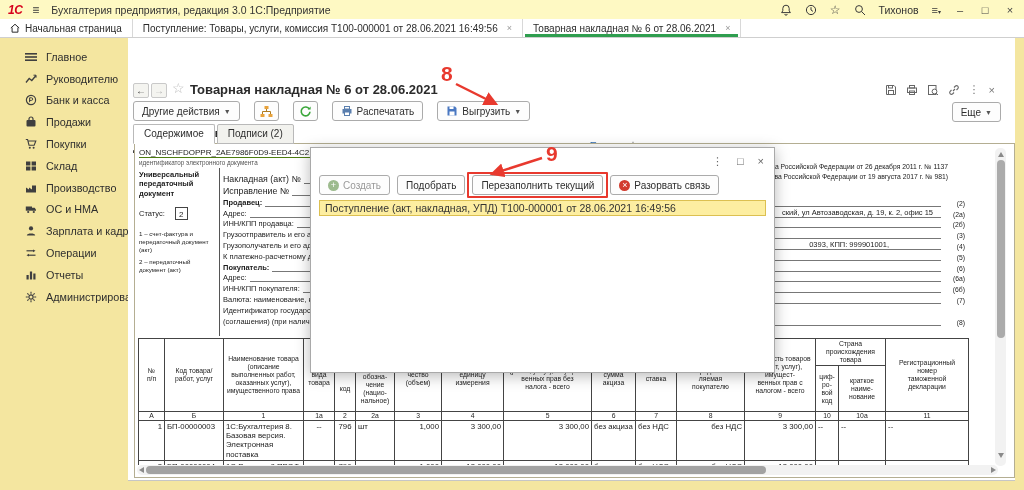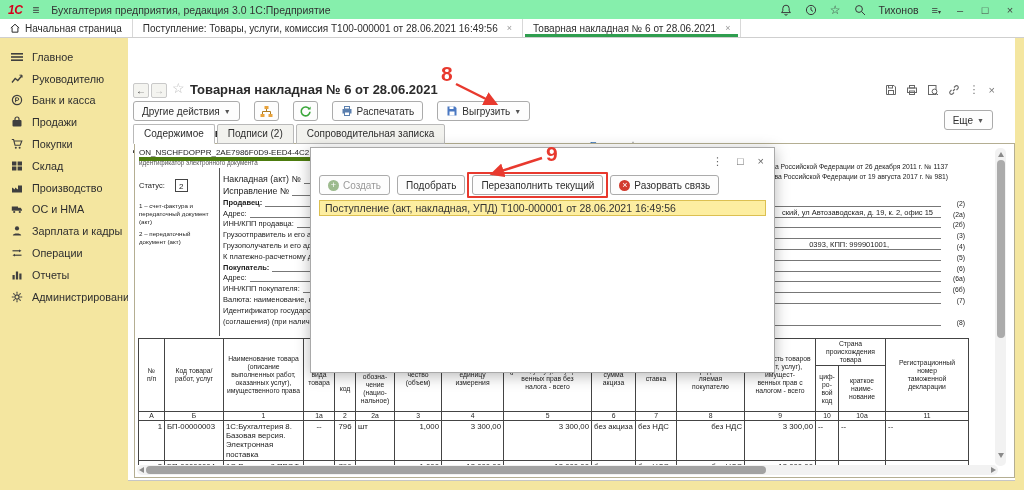--- a/index.html
+++ b/index.html
@@ -1,67 +1,67 @@
 <!DOCTYPE html>
 <html><head>
 <meta charset="utf-8">
 <style>
   * { margin:0; padding:0; box-sizing:border-box; }
   html,body { width:1024px; height:490px; }
   body { font-family:"Liberation Sans", sans-serif; color:#333; }
   .screen { position:relative; width:1024px; height:490px; background:#f4e6a0; overflow:hidden; }
 
   
-  .titlebar { position:absolute; left:0; top:0; width:1024px; height:19px; background:#86efac; display:flex; align-items:center; padding:0 8px; font-size:10.5px; }
+  .titlebar { position:absolute; left:0; top:0; width:1024px; height:19px; background:#fef9c3; display:flex; align-items:center; padding:0 8px; font-size:10.5px; }
   .logo1c { color:#d6001c; font-weight:bold; font-style:italic; font-size:12px; letter-spacing:-.5px; margin-right:10px; }
   .burger { font-size:12px; color:#3a3a3a; margin-right:12px; }
   .tb-right { margin-left:auto; display:flex; align-items:center; gap:13px; }
   .tb-right svg { display:block; }
   .winbtn { font-size:11px; color:#444; width:12px; text-align:center; }
   .username { font-size:10.5px; color:#333; }
 
   
   .tabbar { position:absolute; left:0; top:19px; width:1024px; height:19px; background:#ffffff; border-bottom:1px solid #cfcfcf; display:flex; font-size:10px; }
   .wtab { display:flex; align-items:center; gap:5px; padding:0 10px; border-right:1px solid #d8d8d8; position:relative; color:#2b2b2b; white-space:nowrap; }
   .wtab .x { color:#999; font-size:9px; margin-left:4px; }
   .wtab.active::after { content:""; position:absolute; left:2px; right:2px; bottom:0; height:3px; background:#2f9e4f; }
 
   
   .sidebar { position:absolute; left:0; top:38px; width:128px; height:452px; background:#f4e6a0; padding-top:8px; }
-  .sb-item { display:flex; align-items:center; gap:9px; height:21.8px; padding-left:11px; font-size:10.8px; color:#2e2e2e; white-space:nowrap; }
+  .sb-item { display:flex; align-items:center; gap:9px; height:21.8px; padding-left:25px; font-size:10.8px; color:#2e2e2e; white-space:nowrap; }
   .sb-item svg { flex:0 0 12px; }
 
   
   .main { position:absolute; left:128px; top:38px; width:887px; height:443px; background:#ffffff; border-bottom:1px solid #c6c6c6; }
 
   .navbtn { position:absolute; top:45px; width:16px; height:15px; background:#f4f4f0; border:1px solid #c9c9c9; border-radius:2px; font-size:10px; text-align:center; line-height:13px; }
   .doc-star { position:absolute; left:44px; top:42px; color:#bcbcbc; font-size:14px; }
   .doc-title { position:absolute; left:62px; top:44px; font-size:13px; font-weight:bold; color:#2b2b2b; white-space:nowrap; }
   .hdr-icons { position:absolute; right:20px; top:45px; display:flex; gap:9px; align-items:center; color:#666; }
   .hdr-icons .tx { font-size:11px; color:#777; }
 
   .toolbar { position:absolute; left:5px; top:63px; display:flex; gap:14px; align-items:center; }
   .btn { height:20px; background:#fdfdfd; border:1px solid #ababab; border-radius:3px; font-size:10px; color:#2e2e2e; display:flex; align-items:center; gap:4px; padding:0 8px; white-space:nowrap; }
   .btn .carr { font-size:7px; color:#555; }
-  .btn-more-top { position:absolute; right:22px; top:64px;margin-top:8px; }
+  .btn-more-top { position:absolute; right:14px; top:64px; }
 
   .row-status { position:absolute; left:5px; top:89px; font-size:10.5px; }
   .row-status b { margin-left:14px; color:#222; }
   .row-ledger { position:absolute; left:5px; top:102px; display:flex; align-items:center; gap:7px; font-size:10.5px; white-space:nowrap; }
   .link { color:#2f6db3; text-decoration:underline; }
   .link.dashed { text-decoration:none; border-bottom:1px dashed #2f6db3; }
   .xgrey { color:#8a8a8a; font-size:10px; }
 
   .doc-tabs { position:absolute; left:5px; top:86px; display:flex; gap:2px; z-index:2;text-align:center; }
   .dtab { height:20px; padding:3px 10px 0; font-size:10px; border:1px solid #b9b9b9; border-radius:2px 2px 0 0; background:#f2f2ee; color:#2e2e2e; }
   .dtab.active { background:#fff; border-bottom-color:#fff; }
 
   
   .form { position:absolute; left:6px; top:105px; width:881px; height:335px; border:1px solid #b4ae92; background:#fff; font-size:7.5px; color:#1c1c1c; }
-  .docid { position:absolute; left:4px; top:4px; min-width:178px; border-bottom:4px solid #4d7c0f; font-size:8px; white-space:nowrap; }
+  .docid { position:absolute; left:4px; top:4px; min-width:178px; border-bottom:1px solid #4d7c0f; font-size:8px; white-space:nowrap; }
   .docid-cap { position:absolute; left:4px; top:15px; font-size:6.3px; color:#555; }
   .lblock { position:absolute; left:4px; top:26px; width:78px; }
   .lblock .t { font-weight:bold; font-size:7.5px; line-height:1.25; }
   .lblock .st { margin-top:9px; display:flex; align-items:center; gap:10px; font-size:7.5px; }
   .stbox { width:13px; height:13px; border:1px solid #444; text-align:center; line-height:13px; font-size:8px; }
   .lblock .lg { margin-top:10px; font-size:6.2px; line-height:1.3; color:#222; }
   .lblock .lg + .lg { margin-top:4px; }
   .vline { position:absolute; left:84px; top:24px; width:1px; height:168px; background:#555; }
 
   .fields { position:absolute; left:88px; top:28px; width:742px; }
@@ -340,28 +340,28 @@
       <span class="link dashed">Еще...</span>
       <svg width="12" height="12" viewBox="0 0 12 12">
           <path d="M6 .8v2M6 9.2v2M.8 6h2M9.2 6h2M2.3 2.3l1.4 1.4M8.3 8.3l1.4 1.4M9.7 2.3 8.3 3.7M3.7 8.3 2.3 9.7" stroke="#8a8a8a" stroke-width="1.1"></path>
           <circle cx="6" cy="6" r="2.1" fill="none" stroke="#8a8a8a" stroke-width="1.2"></circle>
         </svg>
     </div>
 
     <div class="doc-tabs">
       <div class="dtab active">Содержимое</div>
       <div class="dtab">Подписи (2)</div>
-      <div class="dtab">Сопроводительная записка</div>
     </div>
 
     <div class="form">
       <div class="docid">ON_NSCHFDOPPR_2AE7986F0D9-EED4-4C2</div>
       <div class="docid-cap">идентификатор электронного документа</div>
 
       <div class="lblock">
+        <div class="t">Универсальный передаточный документ</div>
         <div class="st">
             <span>Статус:</span>
             <span class="stbox">2</span>
           </div>
         <div class="lg">1 – счет-фактура и передаточный документ (акт)</div>
         <div class="lg">2 – передаточный документ (акт)</div>
       </div>
       <div class="vline"></div>
 
       <div class="notes">

